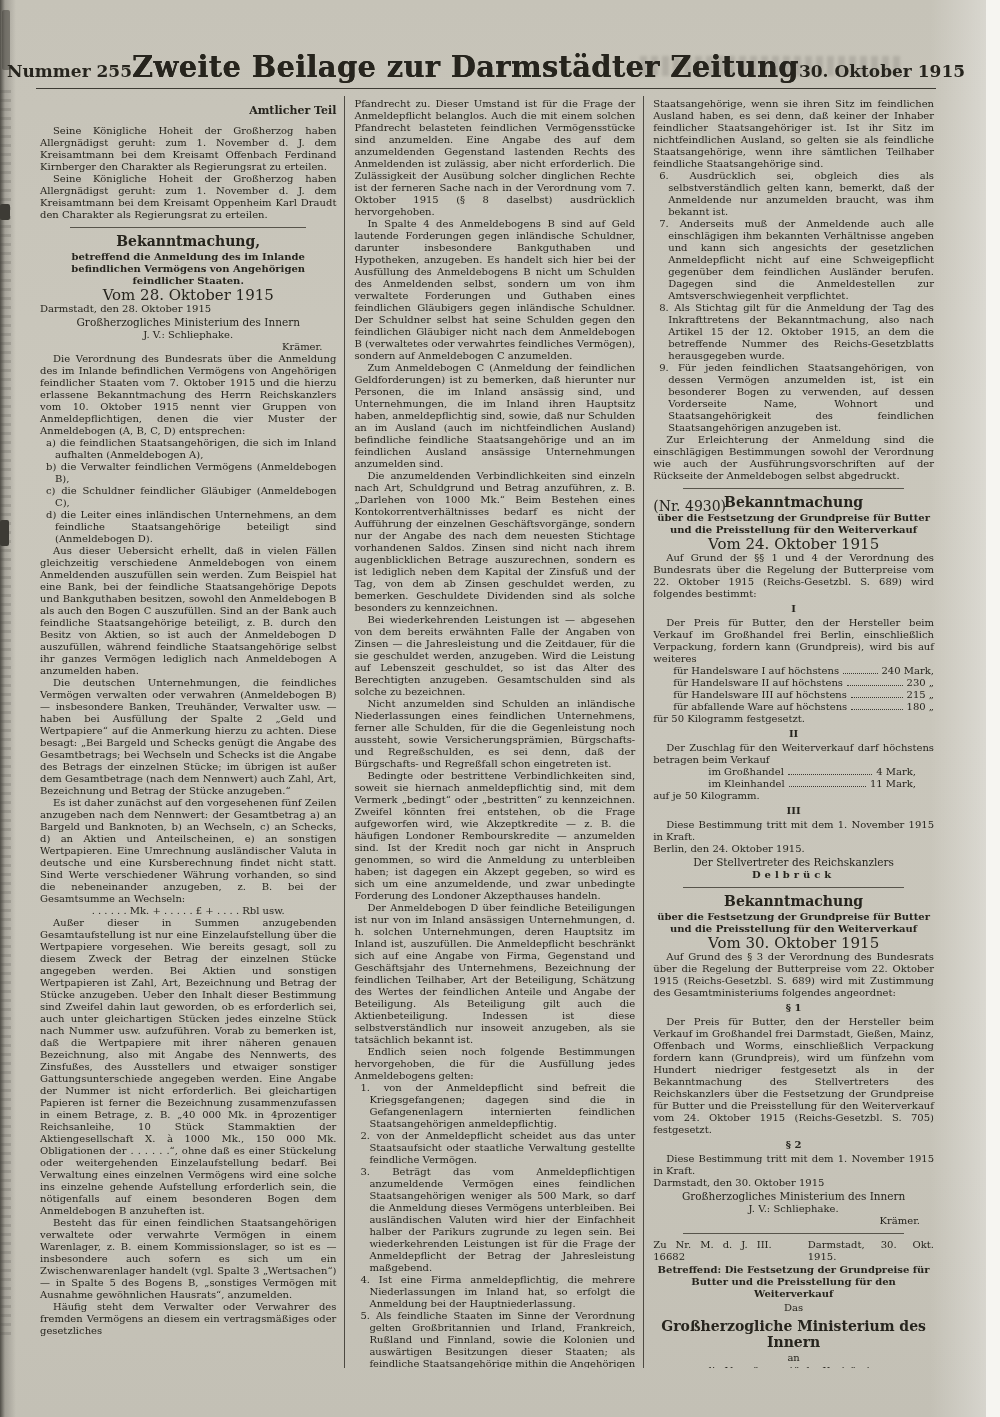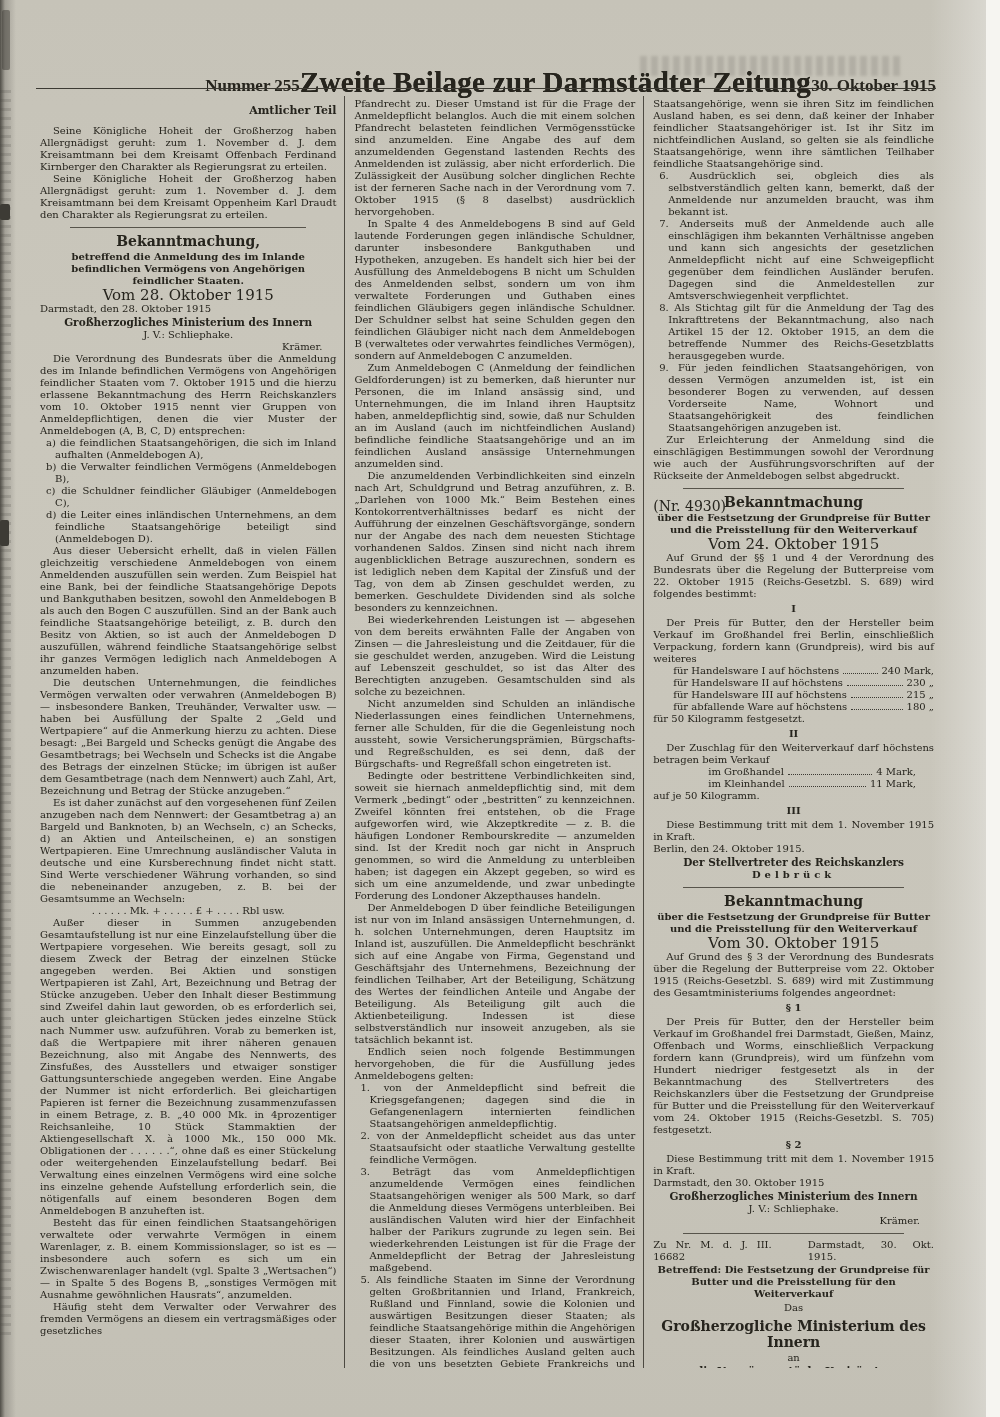--- a/index.html
+++ b/index.html
@@ -15,36 +15,36 @@
   .bleed-col{position:absolute;left:0;top:90px;width:11px;height:1250px;opacity:.55;
      background:repeating-linear-gradient(180deg, rgba(70,68,62,.35) 0 3px, rgba(0,0,0,0) 3px 9px);}
   .blob{position:absolute;background:#3d3b35;border-radius:2px;}
   .blob1{left:0;top:204px;width:10px;height:16px;}
   .blob2{left:0;top:520px;width:9px;height:26px;}
   .blob3{left:2px;top:10px;width:8px;height:60px;opacity:.5;}
   .ghost{position:absolute;top:56px;left:640px;width:260px;height:20px;opacity:.28;
      background:repeating-linear-gradient(90deg, rgba(90,86,78,.7) 0 7px, rgba(0,0,0,0) 7px 11px);
      filter:blur(1.5px);}
   
-  .mast{position:absolute;left:36px;top:66px;width:900px;display:flex;align-items:flex-end;justify-content:flex-end;font-family:Liberation Serif, serif;}
+  .mast{position:absolute;left:36px;top:50px;width:900px;display:flex;align-items:flex-end;justify-content:center;}
   .m-issue,.m-date{font-size:17px;font-weight:bold;white-space:nowrap;padding-bottom:3px;}
   .m-title{font-size:29px;font-weight:bold;letter-spacing:.3px;white-space:nowrap;
            text-shadow:0 0 .6px #26241d;}
   .mast-rule{position:absolute;left:36px;top:88px;width:900px;border-top:1.6px solid #3c3a33;}
   
   .cols{position:absolute;left:38px;top:96px;width:898px;height:1272px;display:flex;}
   .col{overflow:hidden;font-size:10px;line-height:12px;text-align:justify;}
   .col1{width:304px;padding:2px 8px 0 2px;}
   .col2{width:288px;padding:2px 8px 0 9px;border-left:1px solid #4c4941;}
   .col3{width:288px;padding:2px 2px 0 9px;border-left:1px solid #4c4941;}
   
   .b-h1{font-size:11px;font-weight:bold;text-align:right;margin:3px 0 5px;line-height:19px;}
   .b-h1b{font-size:14px;font-weight:bold;text-align:center;margin:4px 0 2px;line-height:16px;}
   .b-h2{font-size:10px;font-weight:bold;text-align:center;margin:1px 0 2px;}
-  .b-hb{font-size:10.5px;font-weight:bold;text-align:center;margin:1px 0;}
+  .b-hb{font-size:10.5px;font-weight:normal;text-align:center;margin:1px 0;}
   .b-date{font-size:15px;text-align:center;margin:0 0 2px;}
   .b-p{text-indent:13px;margin:0;}
   .b-pn{margin:0;}
   .b-li{padding-left:15px;text-indent:-9px;margin:0;}
   .b-center{text-align:center;margin:0;}
   .b-left{text-align:left;margin:0;}
   .b-right{text-align:right;margin:0;padding-right:14px;}
   .b-roman{text-align:center;font-weight:bold;margin:3px 0 2px;}
   .b-sig{text-align:center;font-weight:bold;letter-spacing:4px;margin:1px 0 3px;}
   .b-rule{border-top:1px solid #57544b;margin:6px 30px 5px;}
@@ -107,20 +107,21 @@
         <div class="b-p">Zum Anmeldebogen C (Anmeldung der feindlichen Geldforderungen) ist zu bemerken, daß hierunter nur Personen, die im Inland ansässig sind, und Unternehmungen, die im Inland ihren Hauptsitz haben, anmeldepflichtig sind, sowie, daß nur Schulden an im Ausland (auch im nichtfeindlichen Ausland) befindliche feindliche Staatsangehörige und an im feindlichen Ausland ansässige Unternehmungen anzumelden sind.</div>
         <div class="b-p">Die anzumeldenden Verbindlichkeiten sind einzeln nach Art, Schuldgrund und Betrag anzuführen, z. B. „Darlehen von 1000 Mk.“ Beim Bestehen eines Kontokorrentverhältnisses bedarf es nicht der Aufführung der einzelnen Geschäftsvorgänge, sondern nur der Angabe des nach dem neuesten Stichtage vorhandenen Saldos. Zinsen sind nicht nach ihrem augenblicklichen Betrage auszurechnen, sondern es ist lediglich neben dem Kapital der Zinsfuß und der Tag, von dem ab Zinsen geschuldet werden, zu bemerken. Geschuldete Dividenden sind als solche besonders zu kennzeichnen.</div>
         <div class="b-p">Bei wiederkehrenden Leistungen ist — abgesehen von dem bereits erwähnten Falle der Angaben von Zinsen — die Jahresleistung und die Zeitdauer, für die sie geschuldet werden, anzugeben. Wird die Leistung auf Lebenszeit geschuldet, so ist das Alter des Berechtigten anzugeben. Gesamtschulden sind als solche zu bezeichnen.</div>
         <div class="b-p">Nicht anzumelden sind Schulden an inländische Niederlassungen eines feindlichen Unternehmens, ferner alle Schulden, für die die Gegenleistung noch aussteht, sowie Versicherungsprämien, Bürgschafts- und Regreßschulden, es sei denn, daß der Bürgschafts- und Regreßfall schon eingetreten ist.</div>
         <div class="b-p">Bedingte oder bestrittene Verbindlichkeiten sind, soweit sie hiernach anmeldepflichtig sind, mit dem Vermerk „bedingt“ oder „bestritten“ zu kennzeichnen. Zweifel könnten frei entstehen, ob die Frage aufgeworfen wird, wie Akzeptkredite — z. B. die häufigen Londoner Rembourskredite — anzumelden sind. Ist der Kredit noch gar nicht in Anspruch genommen, so wird die Anmeldung zu unterbleiben haben; ist dagegen ein Akzept gegeben, so wird es sich um eine anzumeldende, und zwar unbedingte Forderung des Londoner Akzepthauses handeln.</div>
         <div class="b-p">Der Anmeldebogen D über feindliche Beteiligungen ist nur von im Inland ansässigen Unternehmungen, d. h. solchen Unternehmungen, deren Hauptsitz im Inland ist, auszufüllen. Die Anmeldepflicht beschränkt sich auf eine Angabe von Firma, Gegenstand und Geschäftsjahr des Unternehmens, Bezeichnung der feindlichen Teilhaber, Art der Beteiligung, Schätzung des Wertes der feindlichen Anteile und Angabe der Beteiligung. Als Beteiligung gilt auch die Aktienbeteiligung. Indessen ist diese selbstverständlich nur insoweit anzugeben, als sie tatsächlich bekannt ist.</div>
         <div class="b-p">Endlich seien noch folgende Bestimmungen hervorgehoben, die für die Ausfüllung jedes Anmeldebogens gelten:</div>
         <div class="b-li">1. von der Anmeldepflicht sind befreit die Kriegsgefangenen; dagegen sind die in Gefangenenlagern internierten feindlichen Staatsangehörigen anmeldepflichtig.</div>
         <div class="b-li">2. von der Anmeldepflicht scheidet aus das unter Staatsaufsicht oder staatliche Verwaltung gestellte feindliche Vermögen.</div>
         <div class="b-li">3. Beträgt das vom Anmeldepflichtigen anzumeldende Vermögen eines feindlichen Staatsangehörigen weniger als 500 Mark, so darf die Anmeldung dieses Vermögens unterbleiben. Bei ausländischen Valuten wird hier der Einfachheit halber der Parikurs zugrunde zu legen sein. Bei wiederkehrenden Leistungen ist für die Frage der Anmeldepflicht der Betrag der Jahresleistung maßgebend.</div>
+        <div class="b-li">4. Ist eine Firma anmeldepflichtig, die mehrere Niederlassungen im Inland hat, so erfolgt die Anmeldung bei der Hauptniederlassung.</div>
         <div class="b-li">5. Als feindliche Staaten im Sinne der Verordnung gelten Großbritannien und Irland, Frankreich, Rußland und Finnland, sowie die Kolonien und auswärtigen Besitzungen dieser Staaten; als feindliche Staatsangehörige mithin die Angehörigen dieser Staaten, ihrer Kolonien und auswärtigen Besitzungen. Als feindliches Ausland gelten auch die von uns besetzten Gebiete Frankreichs und Rußlands. Unter „Inland“ ist überall lediglich das Gebiet des Deutschen Reiches zu verstehen.</div>
       </div>
       <div class="col col3">
         <div class="b-pn">Staatsangehörige, wenn sie ihren Sitz im feindlichen Ausland haben, es sei denn, daß keiner der Inhaber feindlicher Staatsangehöriger ist. Ist ihr Sitz im nichtfeindlichen Ausland, so gelten sie als feindliche Staatsangehörige, wenn ihre sämtlichen Teilhaber feindliche Staatsangehörige sind.</div>
         <div class="b-li">6. Ausdrücklich sei, obgleich dies als selbstverständlich gelten kann, bemerkt, daß der Anmeldende nur anzumelden braucht, was ihm bekannt ist.</div>
         <div class="b-li">7. Anderseits muß der Anmeldende auch alle einschlägigen ihm bekannten Verhältnisse angeben und kann sich angesichts der gesetzlichen Anmeldepflicht nicht auf eine Schweigepflicht gegenüber dem feindlichen Ausländer berufen. Dagegen sind die Anmeldestellen zur Amtsverschwiegenheit verpflichtet.</div>
         <div class="b-li">8. Als Stichtag gilt für die Anmeldung der Tag des Inkrafttretens der Bekanntmachung, also nach Artikel 15 der 12. Oktober 1915, an dem die betreffende Nummer des Reichs-Gesetzblatts herausgegeben wurde.</div>
         <div class="b-li">9. Für jeden feindlichen Staatsangehörigen, von dessen Vermögen anzumelden ist, ist ein besonderer Bogen zu verwenden, auf dessen Vorderseite Name, Wohnort und Staatsangehörigkeit des feindlichen Staatsangehörigen anzugeben ist.</div>
         <div class="b-p">Zur Erleichterung der Anmeldung sind die einschlägigen Bestimmungen sowohl der Verordnung wie auch der Ausführungsvorschriften auf der Rückseite der Anmeldebogen selbst abgedruckt.</div>
         <div class="b-rule"></div>

